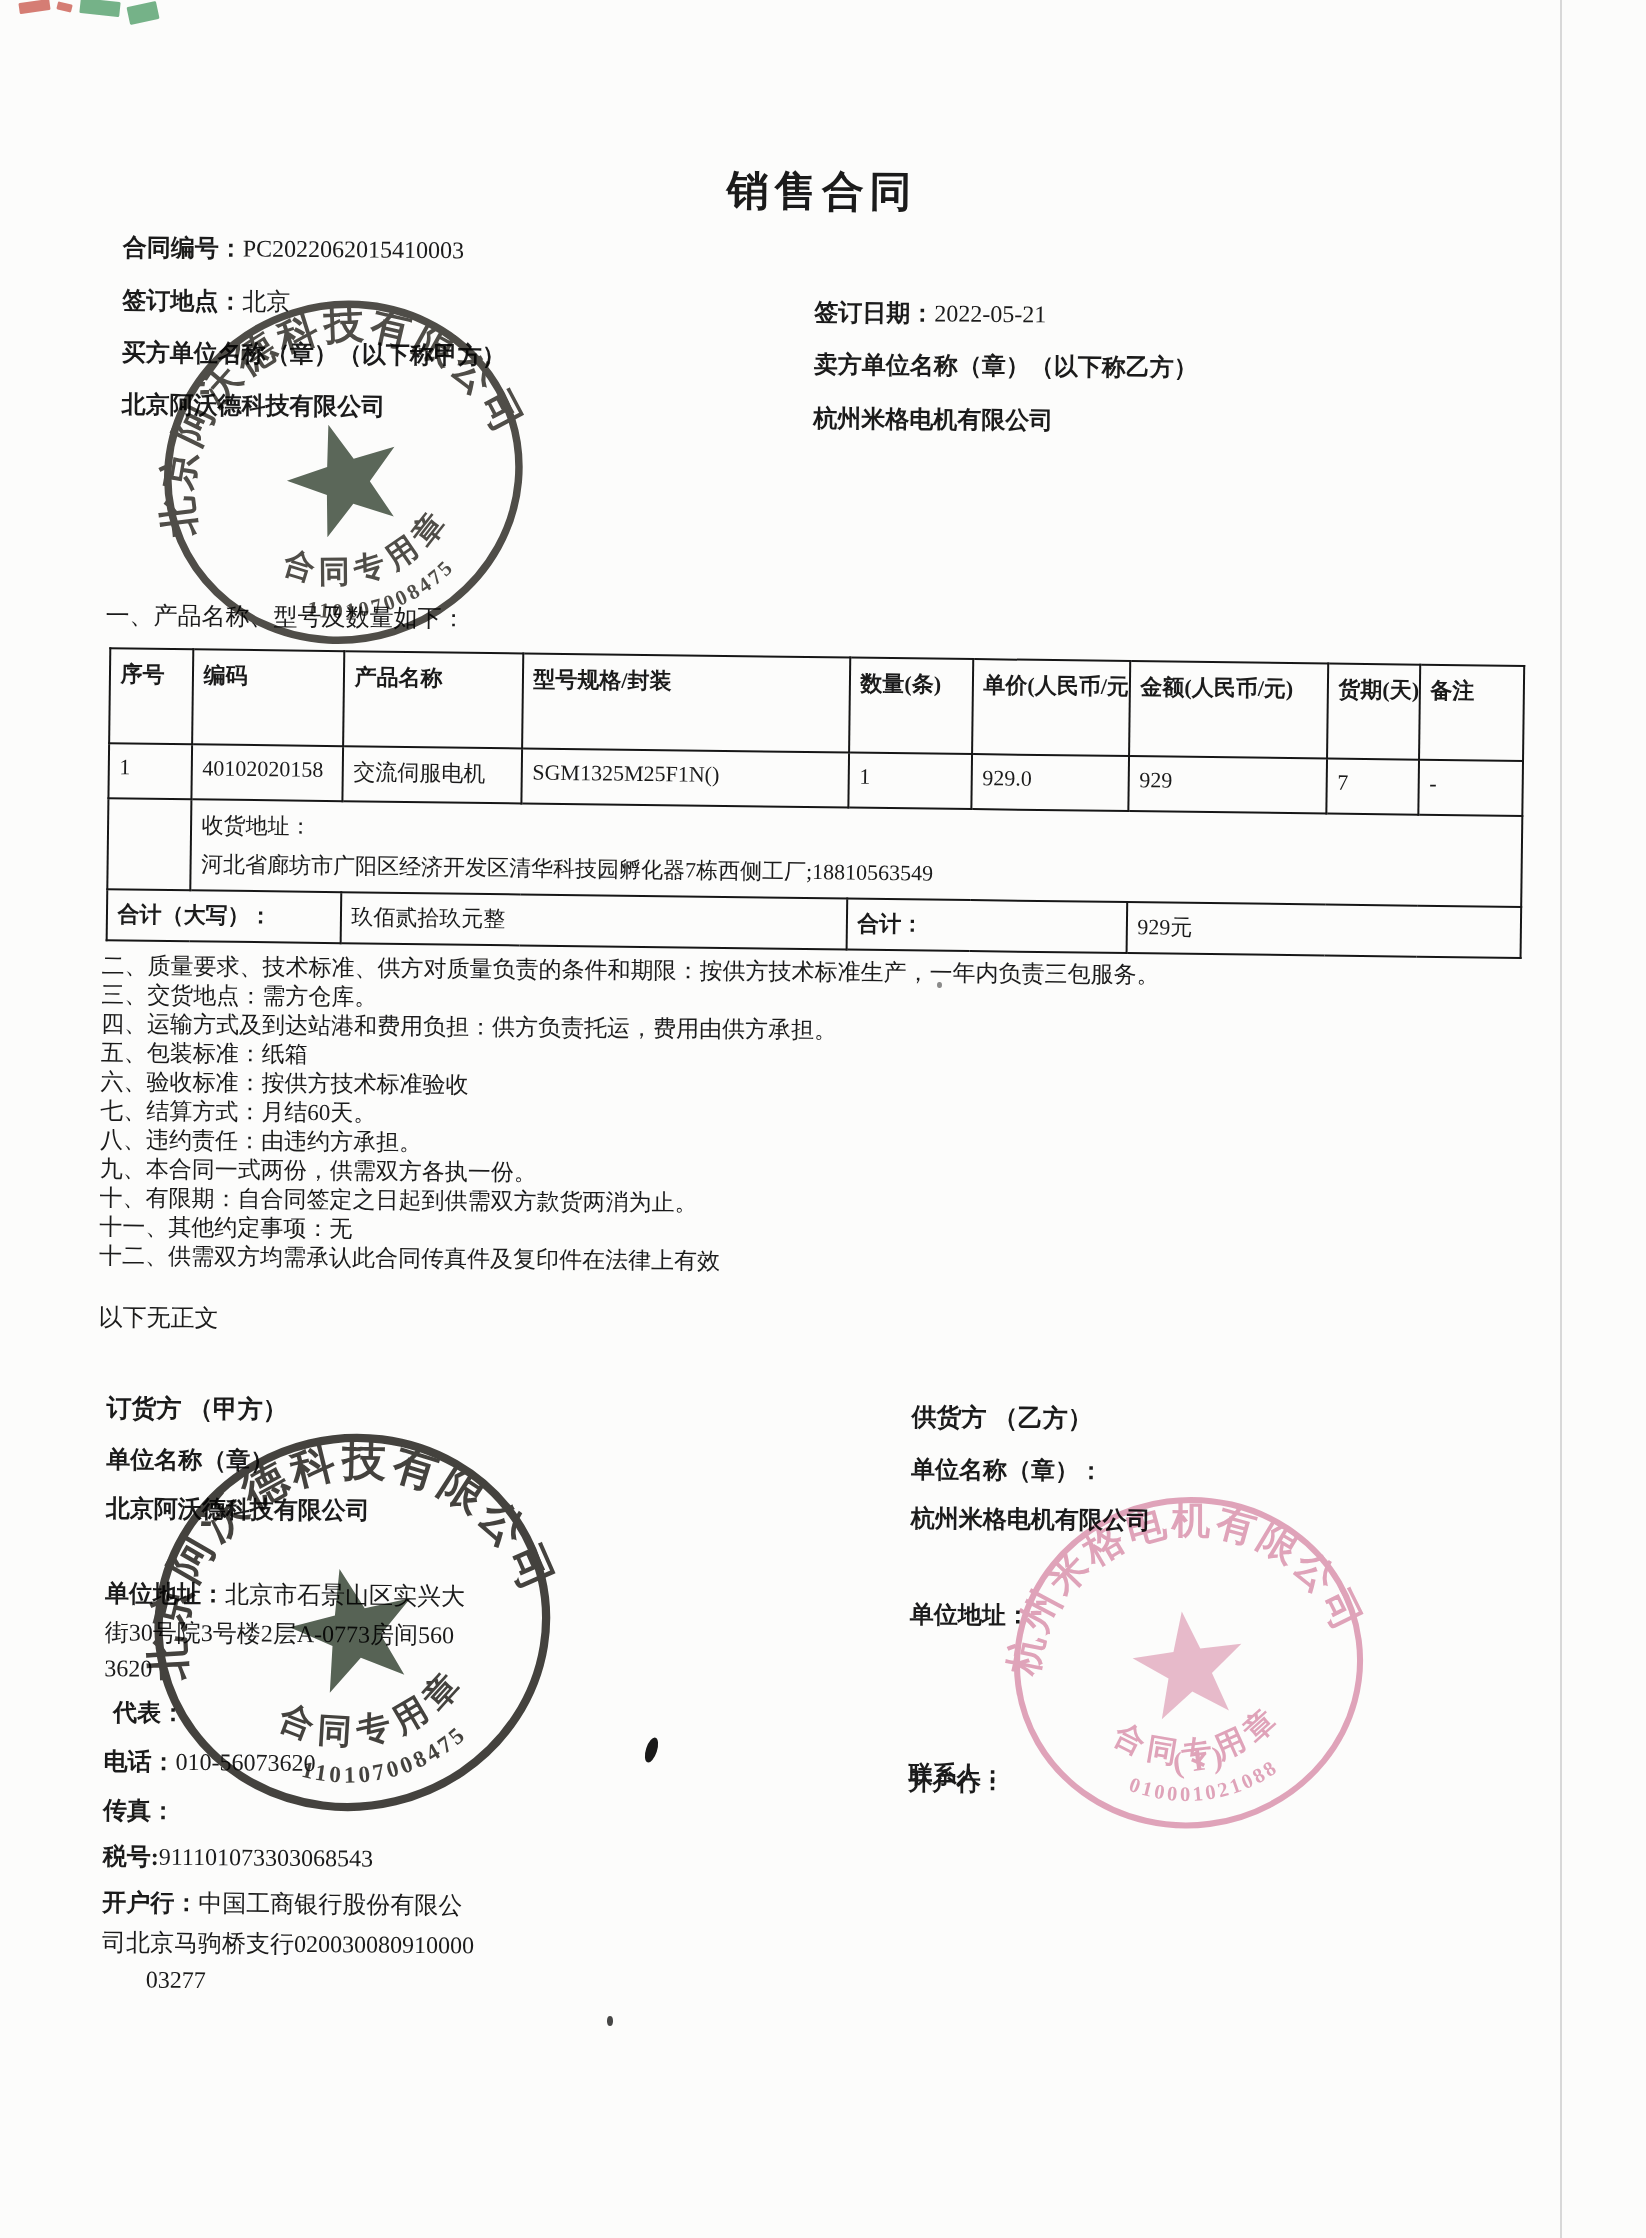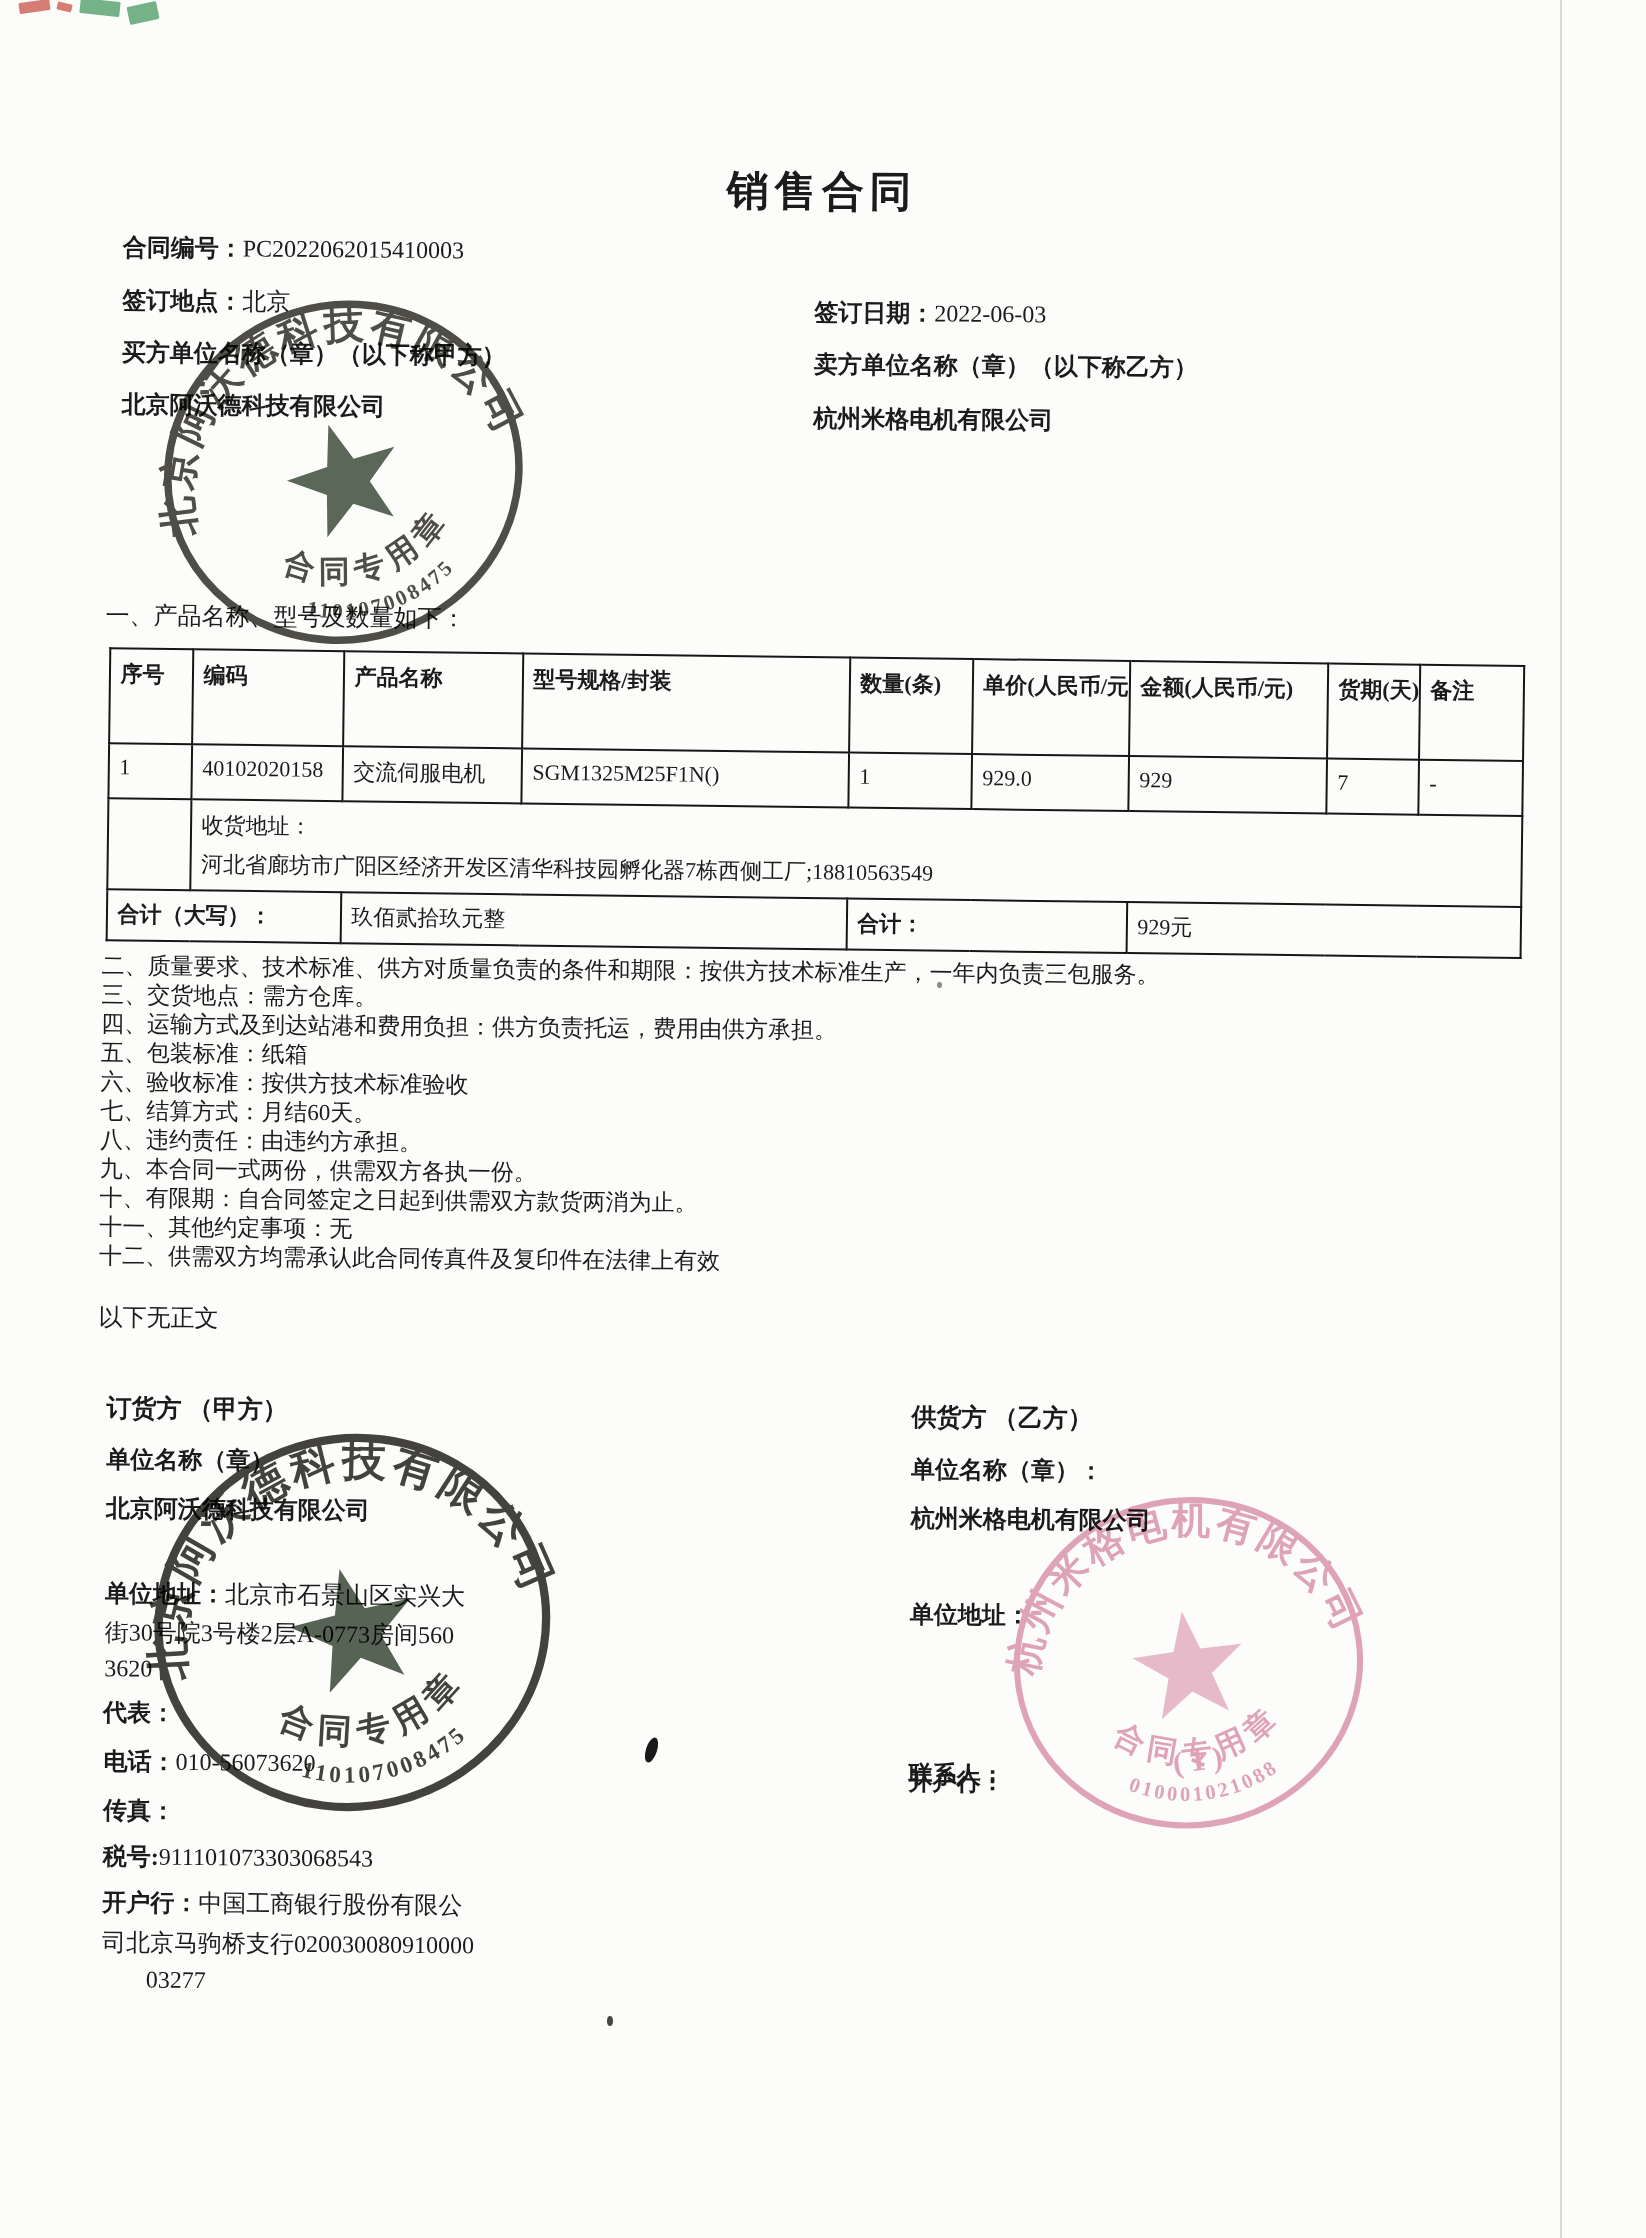--- a/index.html
+++ b/index.html
@@ -70,21 +70,21 @@
 
     <div class="abs title" style="left:0;top:162px;">销售合同</div>
 
     <div class="abs line" style="left:125px;top:237px;">
       <span class="b">合同编号：</span><span>PC2022062015410003</span>
     </div>
     <div class="abs line" style="left:125px;top:290px;">
       <span class="b">签订地点：</span><span>北京</span>
     </div>
     <div class="abs line" style="left:817px;top:296px;">
-      <span class="b">签订日期：</span><span>2022-06-03</span>
+      <span class="b">签订日期：</span><span>2022-05-21</span>
     </div>
     <div class="abs line b" style="left:125px;top:342px;">买方单位名称（章）（以下称甲方）</div>
     <div class="abs line b" style="left:817px;top:348px;">卖方单位名称（章）（以下称乙方）</div>
     <div class="abs line b" style="left:125px;top:394px;">北京阿沃德科技有限公司</div>
     <div class="abs line b" style="left:817px;top:402px;">杭州米格电机有限公司</div>
 
     <div class="abs h1" style="left:111px;top:604px;">一、产品名称、型号及数量如下：</div>
 
     <div class="abs" style="left:115px;top:652px;">
       <table class="items">
@@ -156,21 +156,21 @@
     <div class="abs line" style="left:110px;top:1307px;">以下无正文</div>
 
     <div class="abs line b" style="left:119px;top:1397px;font-size:25px;">订货方 （甲方）</div>
     <div class="abs line b" style="left:119px;top:1449px;">单位名称（章）</div>
     <div class="abs line b" style="left:119px;top:1498px;">北京阿沃德科技有限公司</div>
     <div class="abs line" style="left:119px;top:1583px;">
       <span class="b">单位地址：</span><span>北京市石景山区实兴大</span>
     </div>
     <div class="abs line" style="left:119px;top:1622px;">街30号院3号楼2层A-0773房间560</div>
     <div class="abs line" style="left:119px;top:1658px;">3620</div>
-    <div class="abs line b" style="left:118px;top:1702px;text-align:center;">代表：</div>
+    <div class="abs line b" style="left:128px;top:1702px;text-align:center;">代表：</div>
     <div class="abs line" style="left:119px;top:1751px;">
       <span class="b">电话：</span><span>010-56073620</span>
     </div>
     <div class="abs line b" style="left:119px;top:1800px;">传真：</div>
     <div class="abs line" style="left:119px;top:1846px;">
       <span class="b">税号:</span><span>911101073303068543</span>
     </div>
     <div class="abs line" style="left:119px;top:1892px;">
       <span class="b">开户行：</span><span>中国工商银行股份有限公</span>
     </div>

